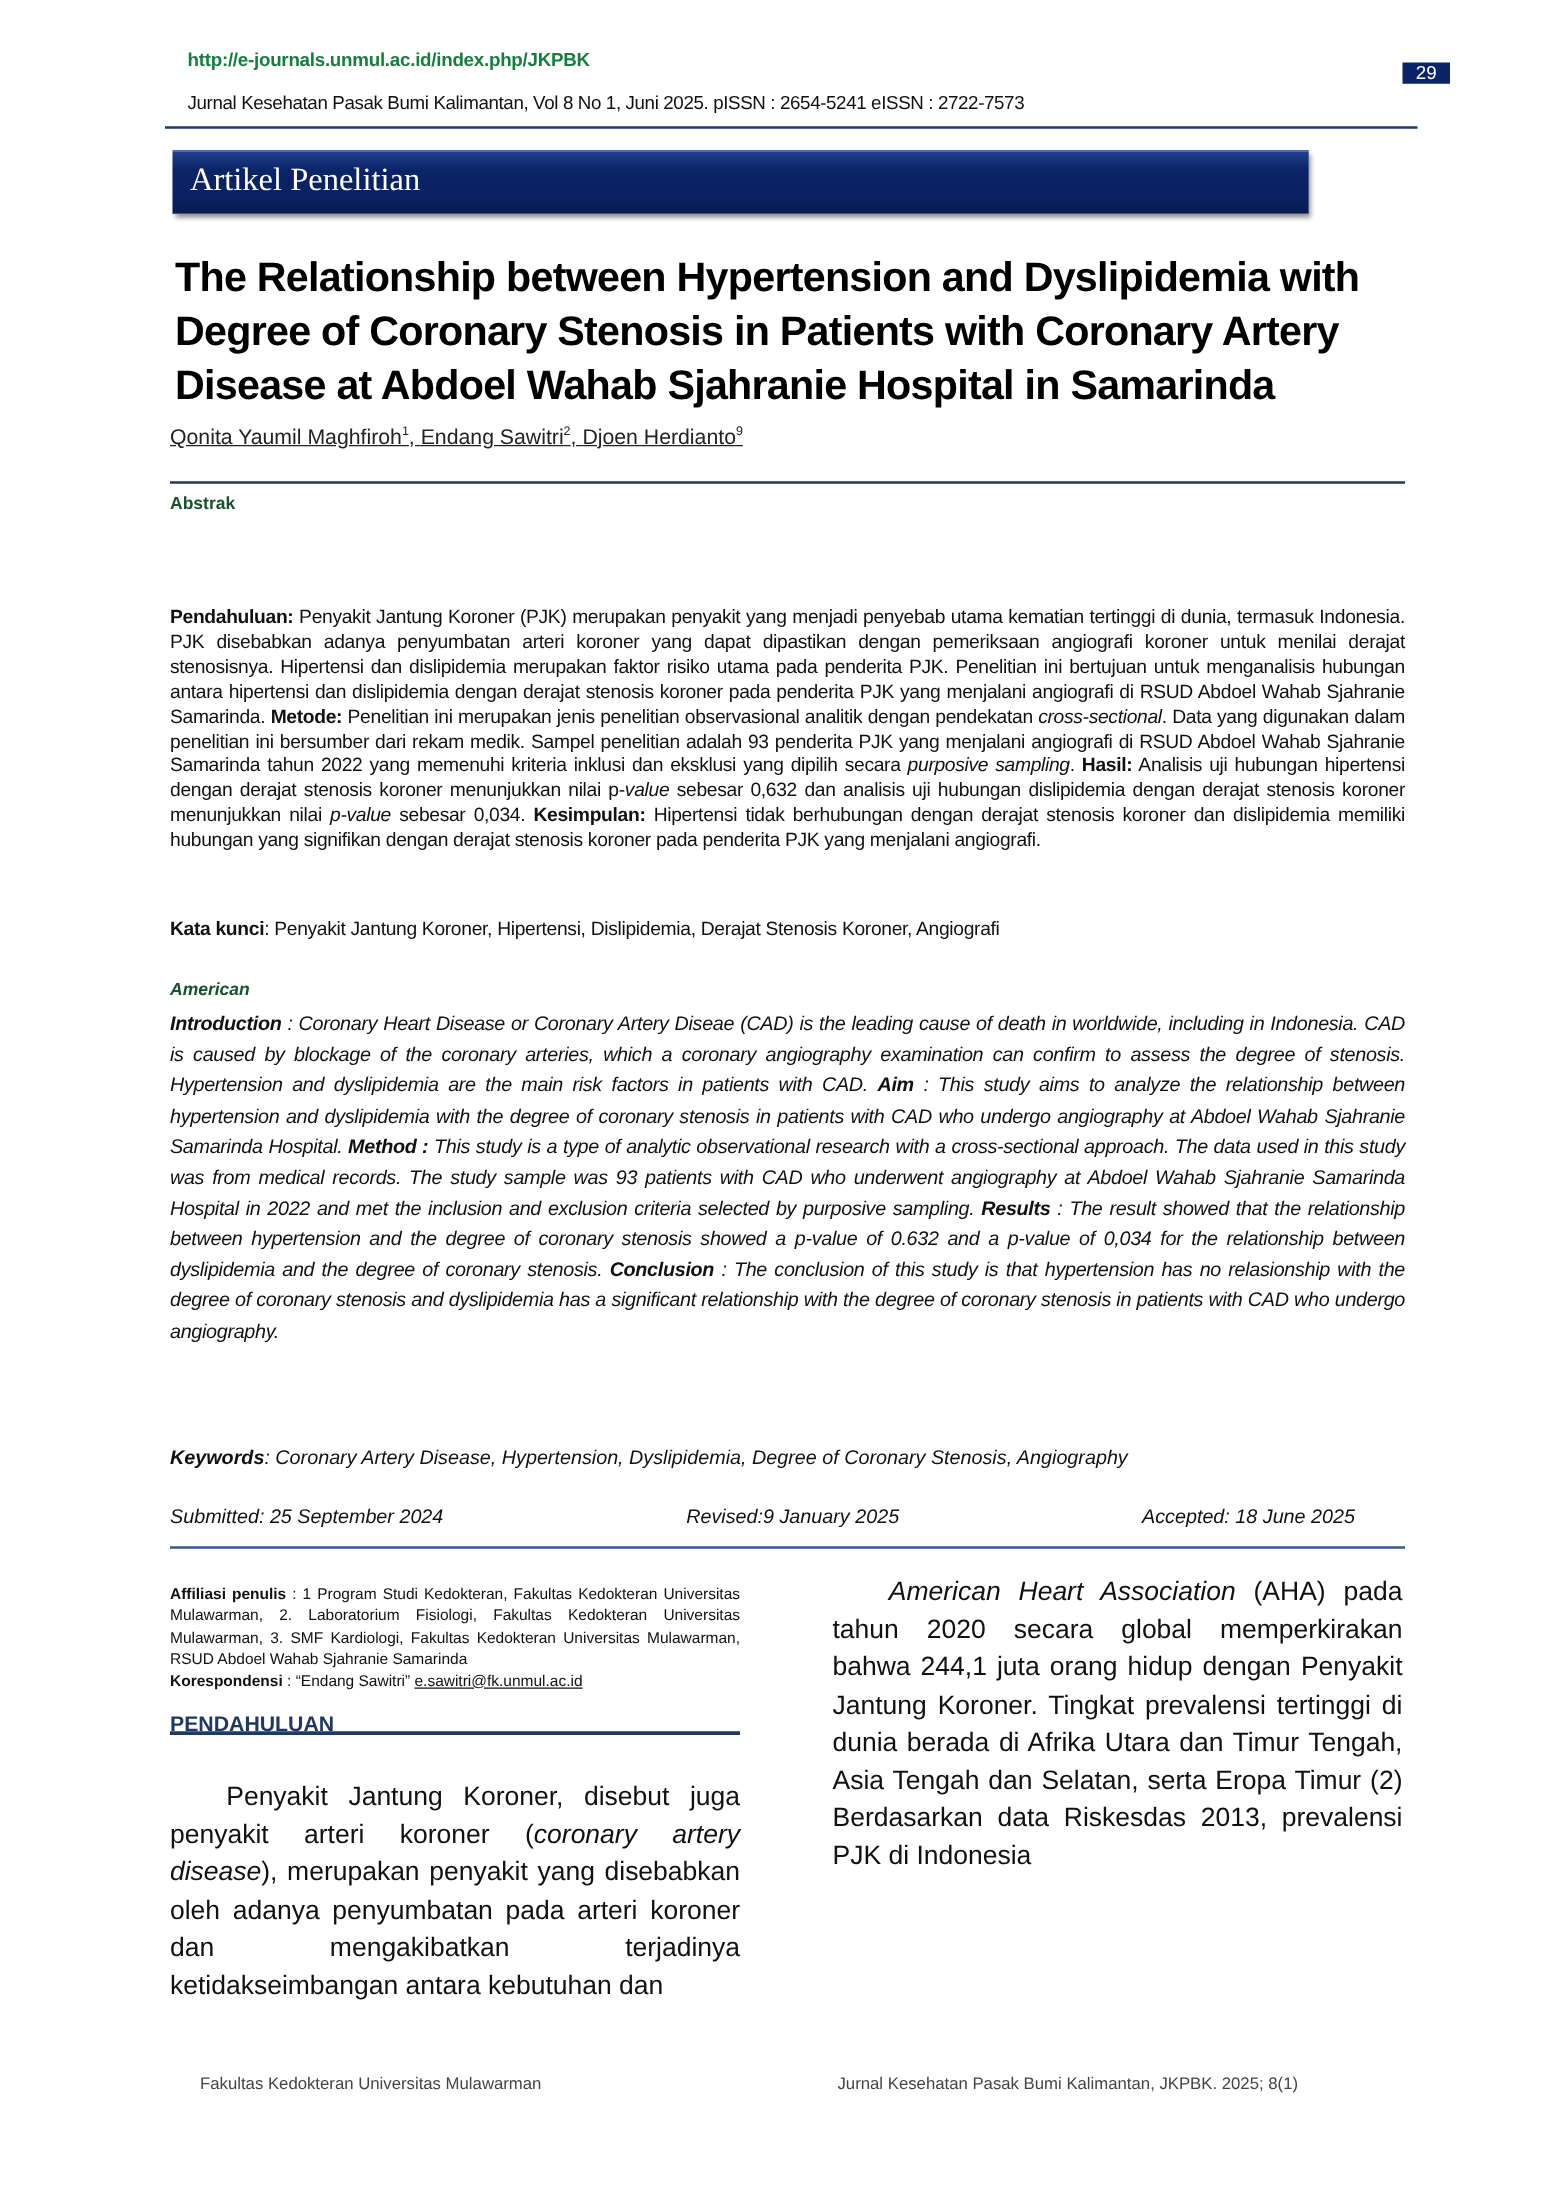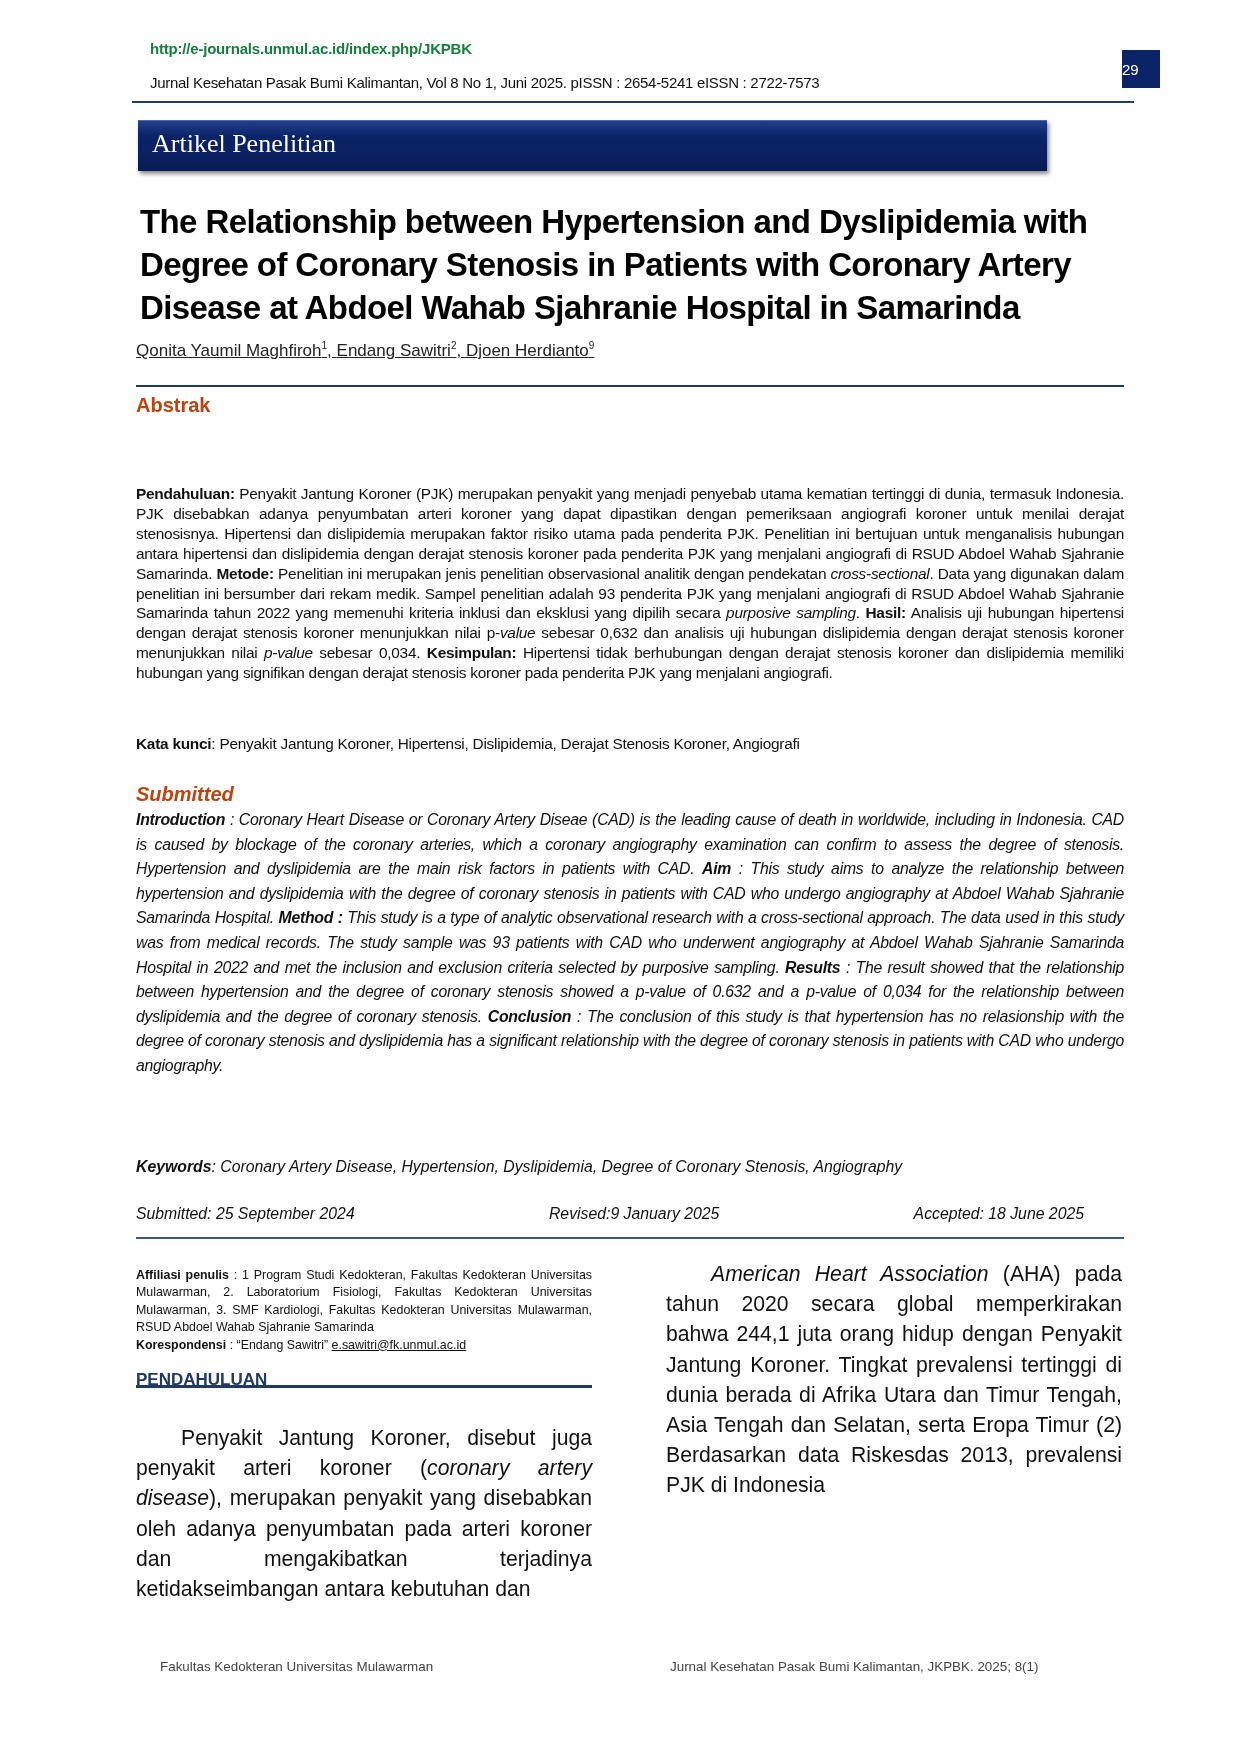--- a/index.html
+++ b/index.html
@@ -1,36 +1,36 @@
 <!DOCTYPE html>
 <html><head>
 <meta charset="utf-8">
 <style>
   html, body { margin: 0; padding: 0; background: #ffffff; }
   body { width: 1240px; height: 1754px; position: relative; overflow: hidden; font-family: "Liberation Sans", sans-serif; color: #111; }
   .abs { position: absolute; }
 
   .hdr-url { left: 150px; top: 40px; font-size: 15px; font-family: "Liberation Sans Narrow", "Liberation Sans", sans-serif; letter-spacing: -0.2px; color: #15803d; font-weight: bold; }
   .hdr-journal { left: 150px; top: 74px; font-size: 15px; letter-spacing: -0.3px; color: #111; }
-  .page-num { left: 1122px; top: 50px; width: 38px; height: 38px; background: #0b2468; color: #fff; font-size: 15px; display: flex; align-items: center; }
+  .page-num { left: 1122px; top: 50px; width: 38px; height: 17px; background: #0b2468; color: #fff; font-size: 15px; display: flex; align-items: center; justify-content: center; }
   .hdr-rule { left: 132px; top: 101px; width: 1002px; height: 2px; background: #203a6e; }
 
   .banner { left: 138px; top: 120px; width: 909px; height: 50px;
             background: linear-gradient(180deg, #22408c 0%, #0b2468 30%, #0a2060 75%, #081a50 100%);
             box-shadow: 2px 3px 4px rgba(0,0,0,0.45); border-top: 1px solid #4e67a8; }
   .banner span { position: absolute; left: 14px; top: 8px; font-family: "Liberation Serif", serif; font-size: 26px; color: #fff; }
 
   .title { left: 140px; top: 200px; width: 1000px; font-size: 33px; font-weight: bold; line-height: 43px; letter-spacing: -0.6px; color: #000; }
   .authors { left: 136px; top: 340px; font-size: 17px; color: #222; text-decoration: underline; }
   .authors sup { font-size: 10px; }
 
   .rule-dark { height: 2px; background: #1f3864; }
   .rule1 { left: 136px; top: 385px; width: 988px; }
 
-  .sec-head { font-size: 20px; font-weight: bold; color: #c2410c; }
+  .sec-head { font-size: 14px; font-weight: bold; color: #14532d; }
   .abstrak-h { left: 136px; top: 394px; }
   .body-text { font-size: 15.4px; line-height: 19.9px; text-align: justify; letter-spacing: -0.25px; }
   .abstrak-p { left: 136px; top: 444px; width: 988px; margin-top: 40px; }
 
   .kata { left: 136px; top: 735px; width: 988px; font-size: 15.4px; letter-spacing: -0.25px; }
 
   .abstract-h { left: 136px; top: 783px; font-style: italic; }
   .abstract-p { left: 136px; top: 808px; width: 988px; font-style: italic; font-size: 15.8px; line-height: 24.6px; }
 
   .keywords { left: 136px; top: 1158px; width: 988px; font-size: 15.8px; font-style: italic; }
@@ -70,21 +70,21 @@
   <span>Qonita Yaumil Maghfiroh</span><sup>1</sup><span>, </span><span>Endang Sawitri</span><sup>2</sup><span>, </span><span>Djoen Herdianto</span><sup>9</sup>
 </div>
 
 <div class="abs rule-dark rule1"></div>
 
 <div class="abs sec-head abstrak-h">Abstrak</div>
 <div class="abs body-text abstrak-p"><b>Pendahuluan:</b><span> Penyakit Jantung Koroner (PJK) merupakan penyakit yang menjadi penyebab utama kematian tertinggi di dunia, termasuk Indonesia. PJK disebabkan adanya penyumbatan arteri koroner yang dapat dipastikan dengan pemeriksaan angiografi koroner untuk menilai derajat stenosisnya. Hipertensi dan dislipidemia merupakan faktor risiko utama pada penderita PJK. Penelitian ini bertujuan untuk menganalisis hubungan antara hipertensi dan dislipidemia dengan derajat stenosis koroner pada penderita PJK yang menjalani angiografi di RSUD Abdoel Wahab Sjahranie Samarinda. </span><b>Metode:</b><span> Penelitian ini merupakan jenis penelitian observasional analitik dengan pendekatan </span><i>cross-sectional</i><span>. Data yang digunakan dalam penelitian ini bersumber dari rekam medik. Sampel penelitian adalah 93 penderita PJK yang menjalani angiografi di RSUD Abdoel Wahab Sjahranie Samarinda tahun 2022 yang memenuhi kriteria inklusi dan eksklusi yang dipilih secara </span><i>purposive sampling</i><span>. </span><b>Hasil:</b><span> Analisis uji hubungan hipertensi dengan derajat stenosis koroner menunjukkan nilai p-</span><i>value</i><span> sebesar 0,632 dan analisis uji hubungan dislipidemia dengan derajat stenosis koroner menunjukkan nilai </span><i>p-value</i><span> sebesar 0,034. </span><b>Kesimpulan:</b><span> Hipertensi tidak berhubungan dengan derajat stenosis koroner dan dislipidemia memiliki hubungan yang signifikan dengan derajat stenosis koroner pada penderita PJK yang menjalani angiografi.</span></div>
 
 <div class="abs kata"><b>Kata kunci</b><span>: Penyakit Jantung Koroner, Hipertensi, Dislipidemia, Derajat Stenosis Koroner, Angiografi</span></div>
 
-<div class="abs sec-head abstract-h">Submitted</div>
+<div class="abs sec-head abstract-h">American</div>
 <div class="abs body-text abstract-p"><b>Introduction</b><span> : Coronary Heart Disease or Coronary Artery Diseae (CAD) is the leading cause of death in worldwide, including in Indonesia. CAD is caused by blockage of the coronary arteries, which a coronary angiography examination can confirm to assess the degree of stenosis. Hypertension and dyslipidemia are the main risk factors in patients with CAD. </span><b>Aim</b><span> : This study aims to analyze the relationship between hypertension and dyslipidemia with the degree of coronary stenosis in patients with CAD who undergo angiography at Abdoel Wahab Sjahranie Samarinda Hospital. </span><b>Method :</b><span> This study is a type of analytic observational research with a cross-sectional approach. The data used in this study was from medical records. The study sample was 93 patients with CAD who underwent angiography at Abdoel Wahab Sjahranie Samarinda Hospital in 2022 and met the inclusion and exclusion criteria selected by purposive sampling. </span><b>Results</b><span> :  The result showed that the relationship between hypertension and the degree of coronary stenosis showed a p-value of 0.632 and a p-value of 0,034 for the relationship between dyslipidemia and the degree of coronary stenosis. </span><b>Conclusion</b><span> : The conclusion of this study is that hypertension has no relasionship with the degree of coronary stenosis and dyslipidemia has a significant relationship with the degree of coronary stenosis in patients with CAD who undergo angiography.</span></div>
 
 <div class="abs keywords"><b>Keywords</b><span>:  Coronary Artery Disease, Hypertension, Dyslipidemia, Degree of Coronary Stenosis, Angiography</span></div>
 
 <div class="abs dates">
   <span>Submitted: 25 September 2024</span>
   <span>Revised:9 January 2025</span>
   <span>Accepted: 18 June 2025</span>
 </div>
 <div class="abs rule-dark rule2"></div>

